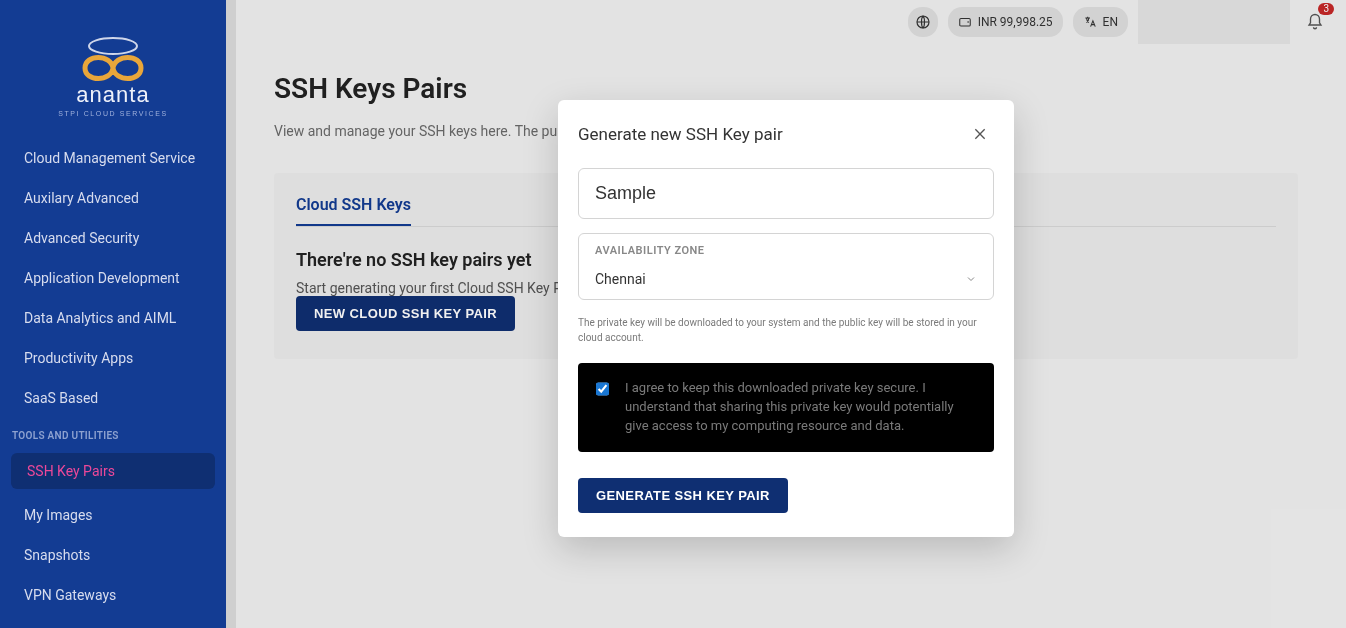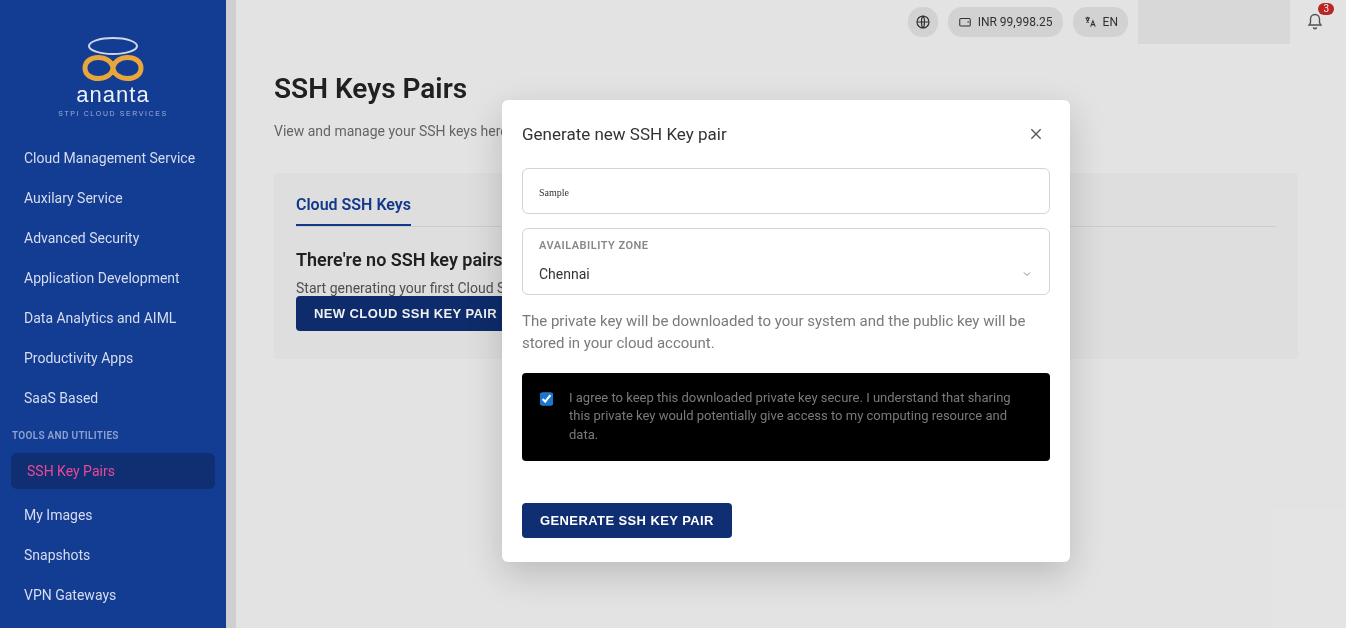--- a/index.html
+++ b/index.html
@@ -36,35 +36,35 @@
   .tab.active { color: #133c93; border-bottom: 2px solid #133c93; }
   .empty-title { margin-top: 22px; font-size: 18px; font-weight: 600; color: #222; }
   .empty-sub { margin-top: 10px; font-size: 14px; color: #555; }
   .primary-btn { display: inline-flex; align-items: center; padding: 10px 18px; background: #0f2f72; color: #fff; font-size: 13px; font-weight: 600; letter-spacing: 0.4px; border-radius: 4px; cursor: pointer; border: none; }
 
   
   .main-scroll { position: absolute; left: 0; top: 0; bottom: 0; width: 10px; background: #dcdcdc; }
 
   
   .overlay { position: absolute; inset: 0; background: rgba(0,0,0,0.06); display: flex; align-items: flex-start; justify-content: center; padding-top: 100px; }
-  .modal { width: 568px; background: #fff; border-radius: 6px; box-shadow: 0 12px 36px rgba(0,0,0,0.18); padding: 20px 20px 24px; }
+  .modal { width: 456px; background: #fff; border-radius: 6px; box-shadow: 0 12px 36px rgba(0,0,0,0.18); padding: 20px 20px 24px; }
   .modal-head { display: flex; justify-content: space-between; align-items: center; padding: 0 0 12px 0; }
   .modal-title { font-size: 17px; color: #333; }
   .close-btn { width: 28px; height: 28px; display: inline-flex; align-items: center; justify-content: center; cursor: pointer; color: #555; }
   .field { width: 100%; border: 1px solid #d4d4d4; border-radius: 6px; padding: 14px 16px; font-size: 14px; color: #333; margin-top: 8px; }
-  .field input { width: 100%; border: none; outline: none; font-size: 10px; color: #333; background: transparent; font-family: Liberation Serif, serif; }
+  .field input { width: 100%; border: none; outline: none; font-size: 18px; color: #333; background: transparent; }
   .select-field { width: 100%; border: 1px solid #d4d4d4; border-radius: 6px; padding: 10px 16px 12px; font-size: 14px; color: #333; margin-top: 14px; display: flex; flex-direction: column; position: relative; }
   .select-label { font-size: 11px; letter-spacing: 0.5px; color: #888; font-weight: 600; }
   .select-value { display: flex; justify-content: space-between; align-items: center; margin-top: 14px; }
-  .helper { margin-top: 16px; font-size: 15px; color: #7a7a7a; line-height: 1.45; }
+  .helper { margin-top: 16px; font-size: 10px; color: #7a7a7a; line-height: 1.45; }
   .ack-box { margin-top: 18px; background: #000000; border-radius: 4px; padding: 16px 18px; display: flex; gap: 16px; align-items: flex-start; }
   .ack-box input[type="checkbox"] { width: 16px; height: 16px; accent-color: #1976d2; margin-top: 2px; }
   .ack-text { font-size: 13px; color: #7a7a7a; line-height: 1.45; }
   .modal-action { margin-top: 26px; }
-  .modal-action .primary-btn { margin-top: 16px; justify-content: flex-end; }
+  .modal-action .primary-btn { margin-top: 0; justify-content: flex-end; }
 
   
   .ico { display: inline-flex; align-items: center; justify-content: center; }
 </style>
 </head>
 <body>
 
 <div class="app">
 
   <aside class="sidebar">
@@ -75,21 +75,21 @@
         <text x="70" y="70" text-anchor="middle" fill="#eef1fa" font-size="22" font-family="Arial" letter-spacing="1">ananta</text>
         <text x="70" y="84" text-anchor="middle" fill="#9fb0dc" font-size="7" font-family="Arial" letter-spacing="1.6">STPI CLOUD SERVICES</text>
       </svg>
     </div>
 
     <nav class="nav">
       <div class="nav-item">
           <span>Cloud Management Service</span>
         </div>
       <div class="nav-item">
-          <span>Auxilary Service</span>
+          <span>Auxilary Advanced</span>
         </div>
       <div class="nav-item">
           <span>Advanced Security</span>
         </div>
       <div class="nav-item">
           <span>Application Development</span>
         </div>
       <div class="nav-item">
           <span>Data Analytics and AIML</span>
         </div>

